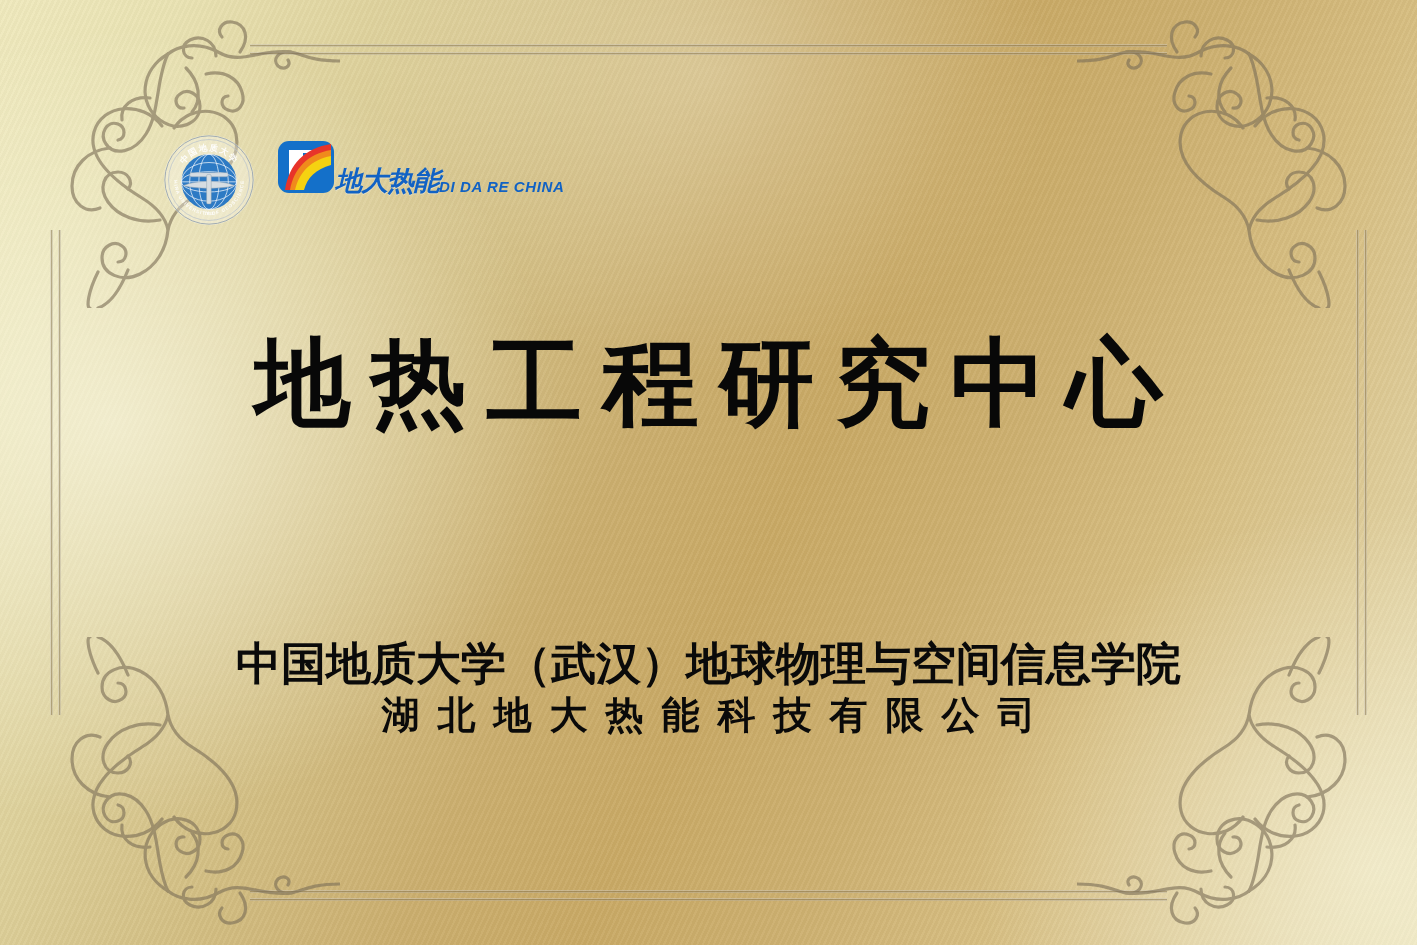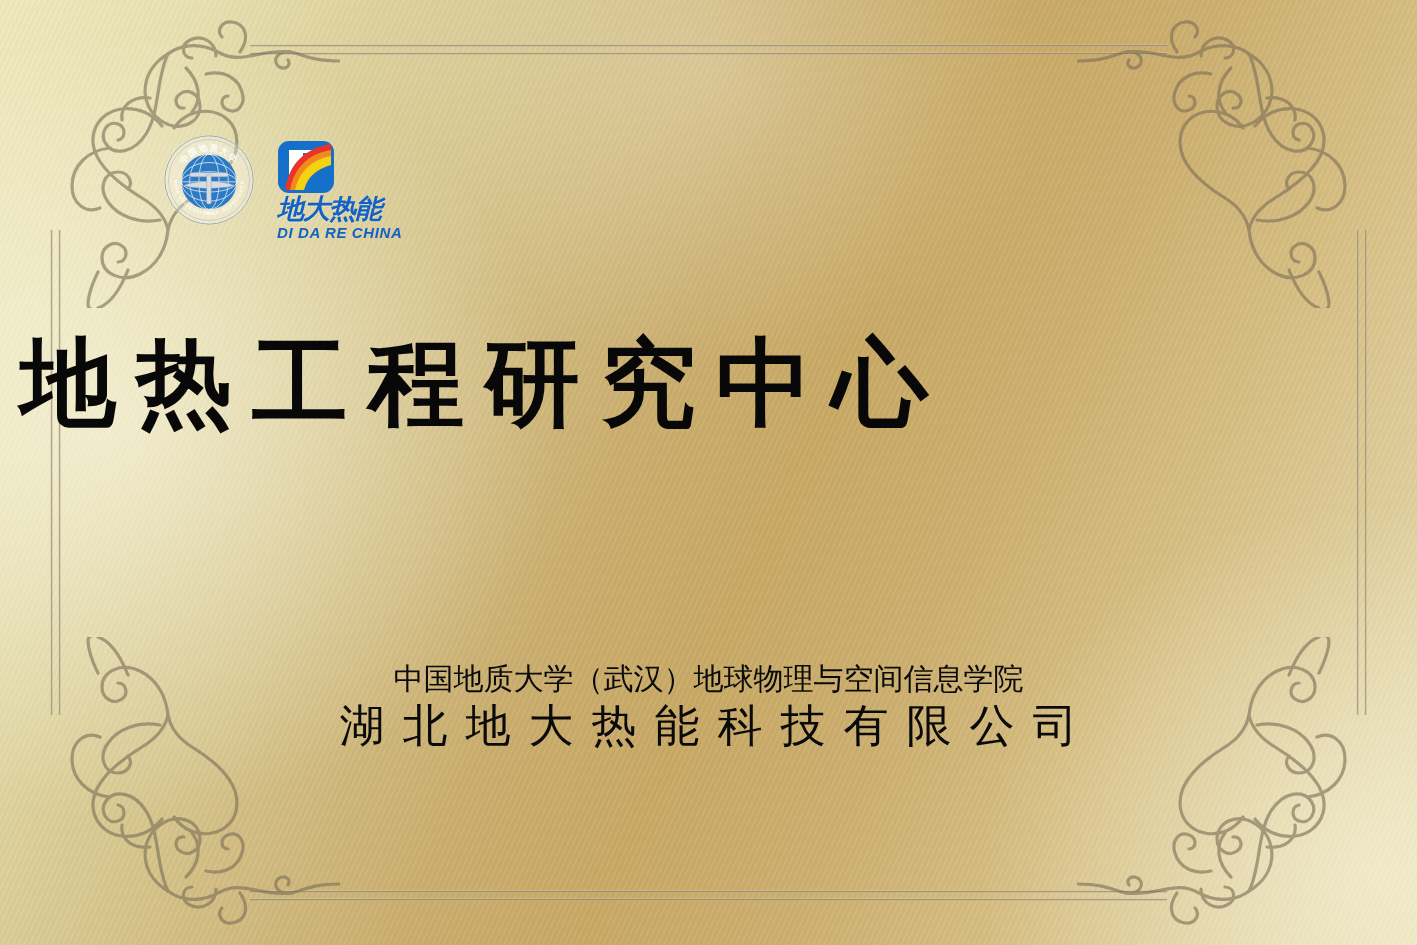--- a/index.html
+++ b/index.html
@@ -96,22 +96,22 @@
     left: 163px;
     top: 134px;
     display: flex;
     align-items: flex-start;
     gap: 22px;
   }
   #seal { width: 92px; height: 92px; display: block; }
 
   #company-logo {
     display: flex;
-    flex-direction: column;
-    align-items: flex-start;
+    flex-direction: row;
+    align-items: flex-end;
     margin-top: 6px;
   }
   #company-mark { width: 58px; height: 54px; display: block; }
   .cn-name {
     font-family: "DejaVu Sans", "Liberation Sans", sans-serif;
     font-size: 27px;
     font-weight: 700;
     font-style: italic;
     color: #1162c4;
     letter-spacing: -1px;
@@ -129,51 +129,51 @@
     line-height: 1;
     margin-top: 3px;
   }
 
   
   #main-title {
     position: absolute;
     left: 0;
     right: 0;
     top: 330px;
+    text-align: center;
     font-family: "DejaVu Sans", "Liberation Sans", sans-serif;
     font-size: 96px;
     font-weight: 700;
     color: #080808;
     letter-spacing: 20px;
     text-indent: 20px;
     line-height: 1.12;
     white-space: nowrap;
   }
 
   #subtitles {
     position: absolute;
     left: 0;
     right: 0;
     top: 637px;
     text-align: center;
   }
   .sub-line-1 {
     font-family: "DejaVu Sans", "Liberation Sans", sans-serif;
-    font-size: 30px;
-    font-weight: 400;
+    font-size: 45px;
+    font-weight: 700;
     color: #0a0a0a;
     letter-spacing: 0px;
     line-height: 1.18;
     white-space: nowrap;
-    margin-top: 24px;
   }
   .sub-line-2 {
     font-family: "DejaVu Sans", "Liberation Sans", sans-serif;
-    font-size: 45px;
-    font-weight: 400;
+    font-size: 38px;
+    font-weight: 700;
     color: #0a0a0a;
     letter-spacing: 18px;
     text-indent: 18px;
     line-height: 1.35;
     white-space: nowrap;
   }
 </style>
 </head>
 <body>
 

